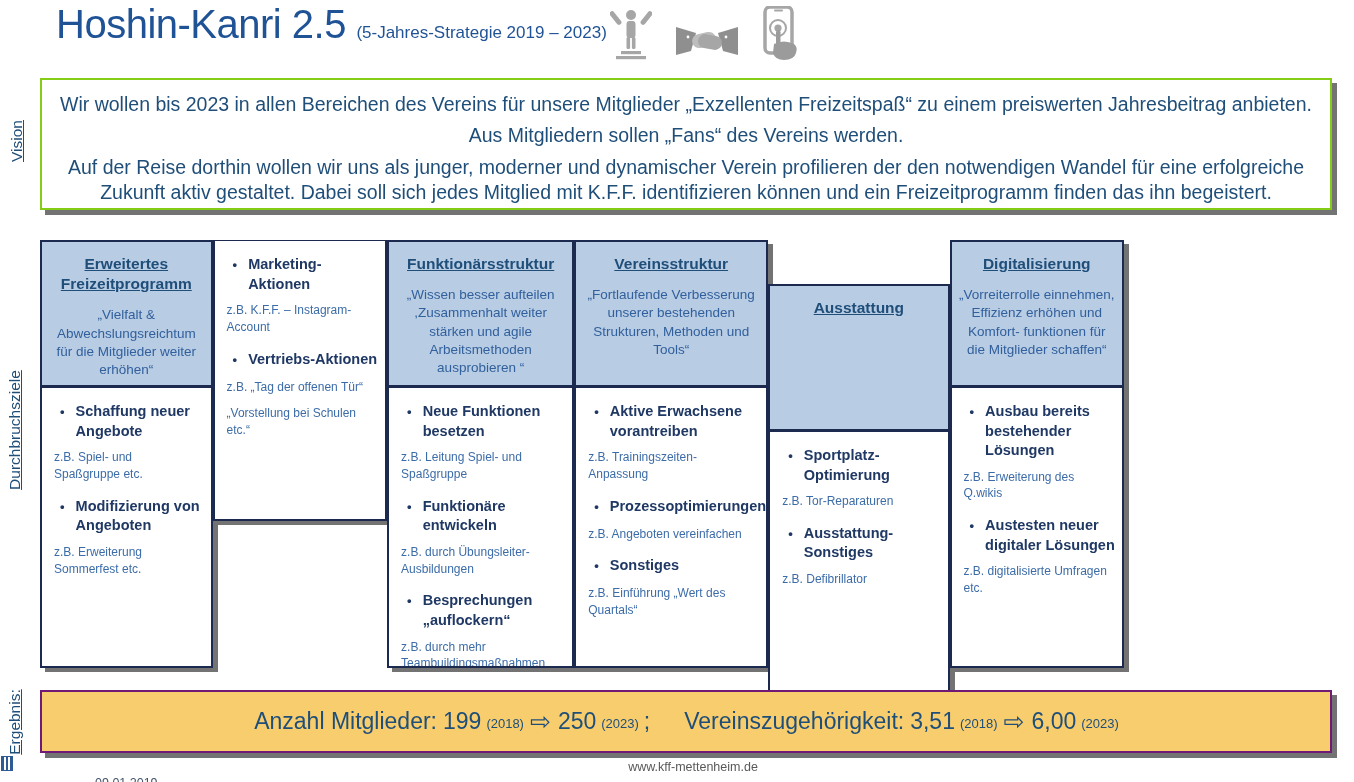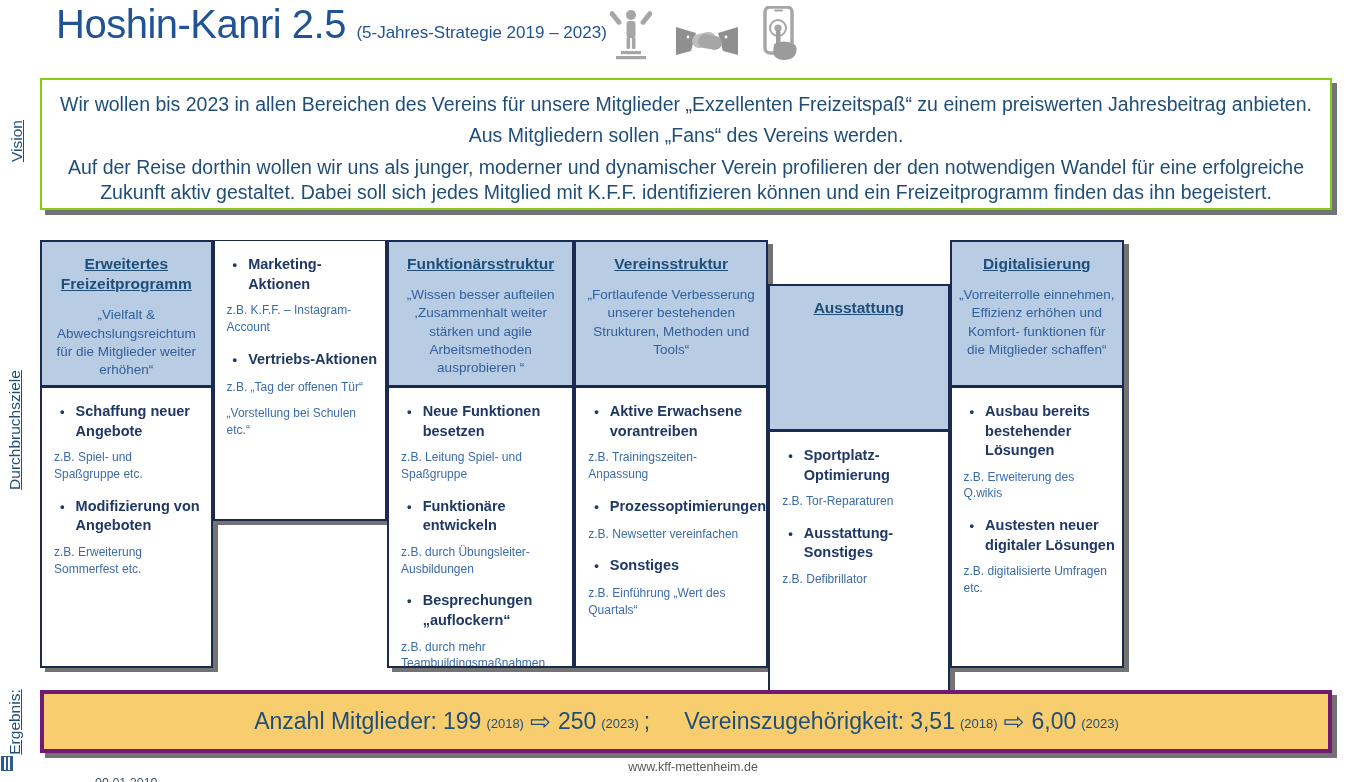--- a/index.html
+++ b/index.html
@@ -40,21 +40,21 @@
   .col-subtitle { color:#31609c; font-size:13.5px; line-height:1.35; }
   .col-body { background:#fff; border:2px solid #1b2a4e; border-top-width:1px; box-shadow:5px 4px 0 rgba(0,0,0,0.55);
               height:281px; box-sizing:border-box; padding:10px 6px 6px 10px; overflow:hidden; }
   .bullet-item { display:flex; gap:11px; color:#1f3864; font-weight:700; font-size:14.5px; line-height:1.35; margin:14px 0 8px 8px; }
   .bullet-item:first-child { margin-top:4px; }
   .dot { flex:0 0 auto; font-size:13px; line-height:1.6; }
   .example { color:#3c6ca8; font-size:12px; line-height:1.4; margin:2px 4px 10px 2px; }
 
   
   .result-bar { position:absolute; left:40px; top:690px; width:1292px; height:63px; box-sizing:border-box;
-                background:#f8cd6d; border:4px solid #701a75; box-shadow:5px 5px 0 rgba(0,0,0,0.55);
+                background:#f8cd6d; border:2px solid #701a75; box-shadow:5px 5px 0 rgba(0,0,0,0.55);
                 display:flex; align-items:center; justify-content:center; color:#1f4e79; font-size:23px; white-space:nowrap; }
   .rb-part   { margin:0 3px; }
   .rb-small  { font-size:13px; margin:0 2px; position:relative; top:2px; }
   .rb-arrow  { font-size:25px; margin:0 4px; }
   .rb-gap    { display:inline-block; width:28px; }
 
   
   .footer-date { position:absolute; left:95px;  top:760px; font-size:12.5px; color:#44546a;margin-top:16px; }
   .footer-url  { position:absolute; left:0; right:0; text-align:center; top:760px; font-size:12.5px; color:#595959; }
   .footer-page { position:absolute; right:8px;  top:760px; font-size:12.5px; color:#2e74b5; }
@@ -186,21 +186,21 @@
       <div class="col-body">
           <div class="bullet-item">
             <span class="dot">•</span>
             <span>Aktive Erwachsene vorantreiben</span>
           </div>
           <div class="example">z.B. Trainingszeiten-Anpassung</div>
           <div class="bullet-item">
             <span class="dot">•</span>
             <span>Prozessoptimierungen</span>
           </div>
-          <div class="example">z.B. Newsetter vereinfachen</div>
+          <div class="example">z.B. Angeboten vereinfachen</div>
           <div class="bullet-item">
             <span class="dot">•</span>
             <span>Sonstiges</span>
           </div>
           <div class="example">z.B. Einführung „Wert des Quartals“</div>
         </div>
     </div>
 
     <div class="column">
       <div class="col-header">

